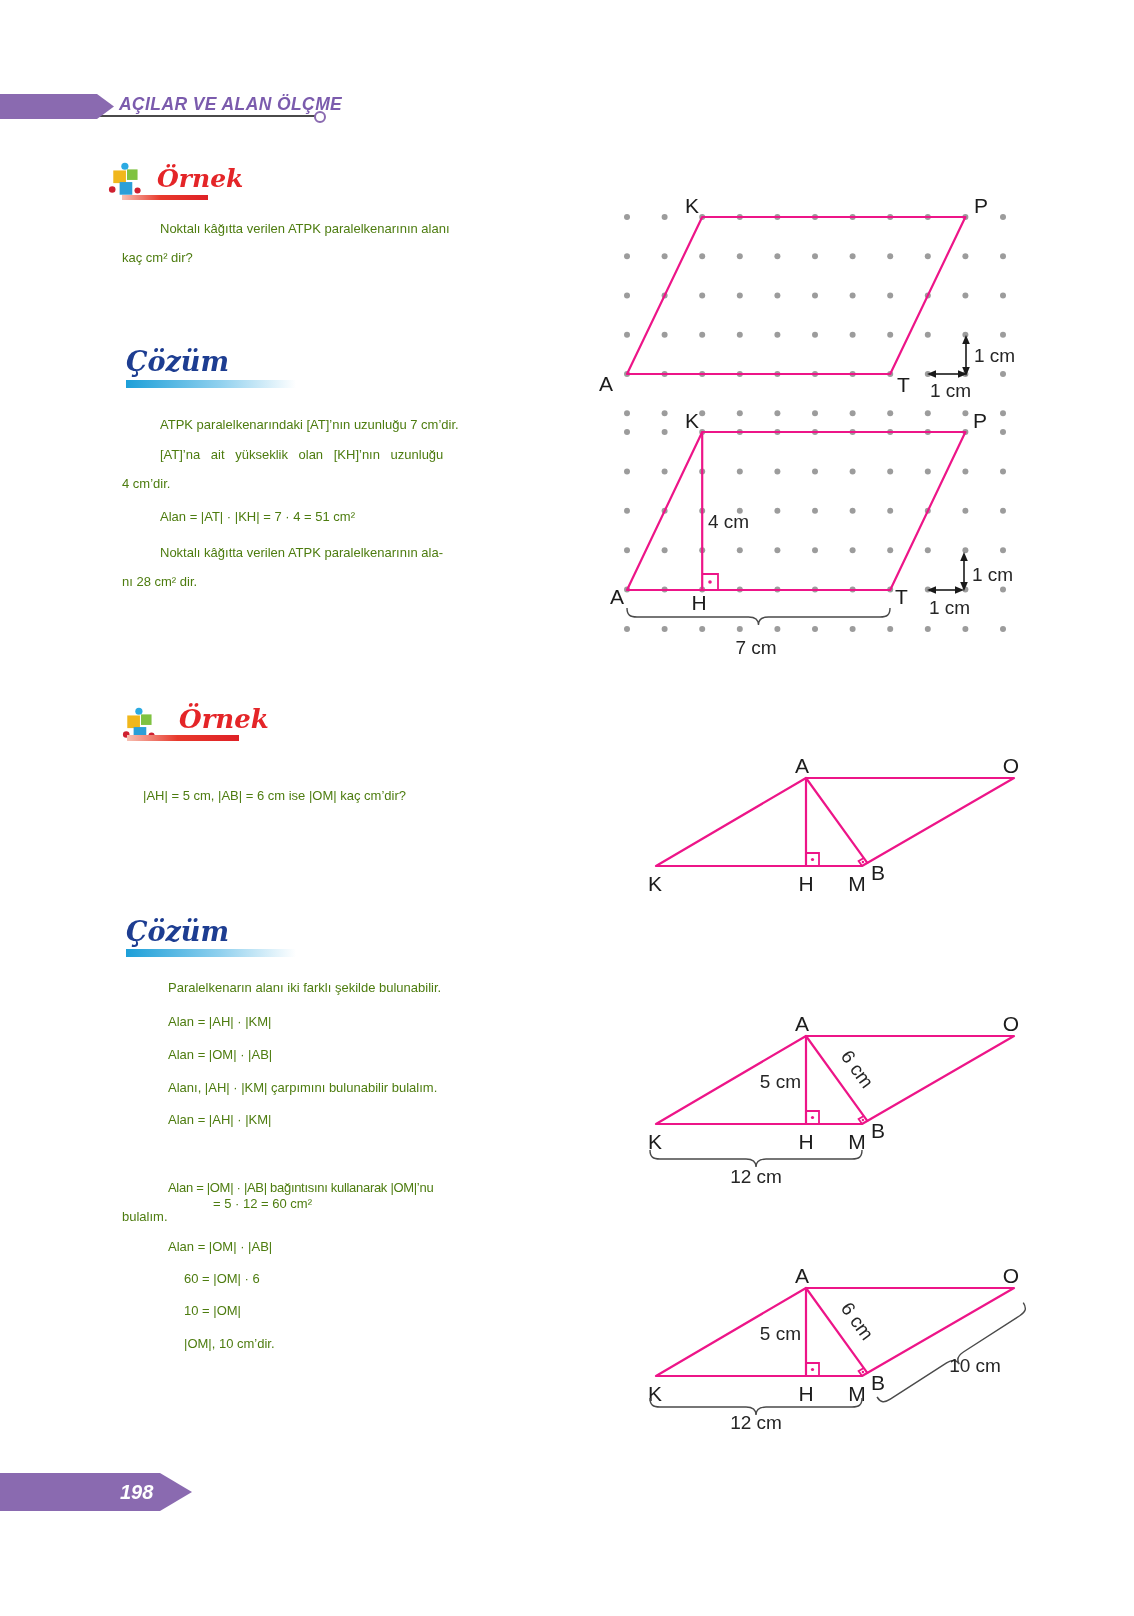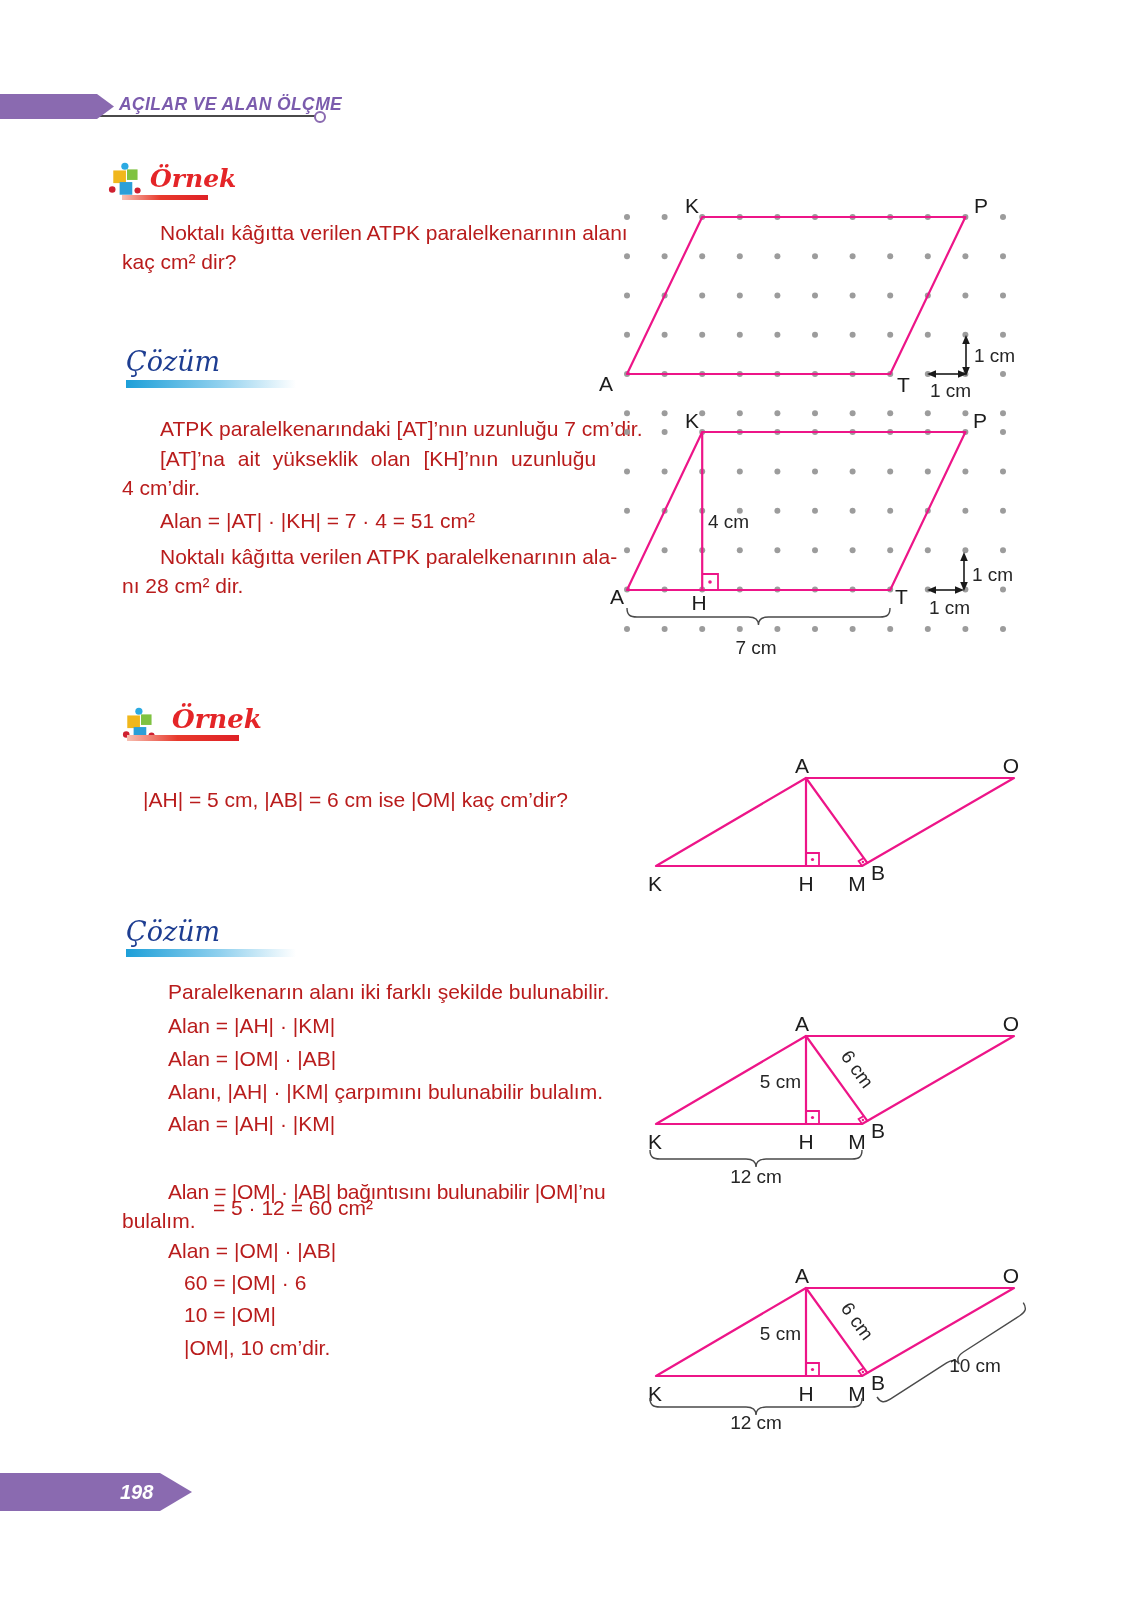--- a/index.html
+++ b/index.html
@@ -8,28 +8,28 @@
   
   .hdr-rule{position:absolute;left:0;top:115px;width:318px;height:2px;background:#4a4a4a;}
   .hdr-band{position:absolute;left:0;top:94px;width:114px;height:25px;background:#8a6ab0;
             clip-path:polygon(0 0,97px 0,114px 12.5px,97px 25px,0 25px);}
   .hdr-dot{position:absolute;left:314px;top:111px;width:8px;height:8px;border:2px solid #8a6ab0;
            border-radius:50%;background:#fff;}
   .hdr-title{position:absolute;left:119px;top:94px;font-size:17.5px;font-weight:bold;
              font-style:italic;color:#7b5bad;letter-spacing:.4px;white-space:pre;}
   
   .ex-label{position:absolute;font-family:"DejaVu Serif",serif;font-style:italic;font-weight:bold;
-            color:#e42528;}
+            color:#e42528;margin-left:7px;}
   .ex-bar{position:absolute;background:linear-gradient(90deg,#f7c0b2 0%,#e8392c 45%,#df2126 100%);}
-  .sol-label{position:absolute;font-family:"DejaVu Serif",serif;font-style:italic;font-weight:normal;
+  .sol-label{position:absolute;font-family:"DejaVu Serif",serif;font-style:italic;font-weight:bold;
              color:#1d3d91;font-size:27px;}
   .sol-bar{position:absolute;width:170px;height:8px;
            background:linear-gradient(90deg,#1d9fd8 0%,#8fd0ee 55%,#ffffff 100%);}
   
-  .tline{position:absolute;font-size:21px;color:#b91c1c;white-space:pre;}
+  .tline{position:absolute;font-size:13px;color:#4d7c0f;white-space:pre;}
   .icon-svg{position:absolute;}
   
   .dsvg{position:absolute;}
   .mg{stroke:#ed1588;stroke-width:2.2;fill:none;stroke-linejoin:round;stroke-linecap:round;}
   .mgthin{stroke:#ed1588;stroke-width:1.8;fill:none;}
   .dl{font-family:"Liberation Sans",sans-serif;font-size:21px;fill:#1c1c1c;}
   .dm{font-family:"Liberation Sans",sans-serif;font-size:19px;fill:#262626;}
   .brace{stroke:#4a4a4a;stroke-width:1.4;fill:none;}
   .arr{stroke:#1a1a1a;stroke-width:1.6;fill:none;}
   .arrh{fill:#1a1a1a;stroke:none;}
@@ -283,21 +283,21 @@
 
   <div class="sol-label" style="left:126px;top:916px">Çözüm</div>
   <div class="sol-bar" style="left:126px;top:949px"></div>
 
   <div class="tline" style="left:168px;top:980px">Paralelkenarın alanı iki farklı şekilde bulunabilir.</div>
   <div class="tline" style="left:168px;top:1014px">Alan = |AH| · |KM|</div>
   <div class="tline" style="left:168px;top:1047px">Alan = |OM| · |AB|</div>
   <div class="tline" style="left:168px;top:1080px">Alanı, |AH| · |KM| çarpımını bulunabilir bulalım.</div>
   <div class="tline" style="left:168px;top:1112px">Alan = |AH| · |KM|</div>
   <div class="tline" style="left:213px;top:1196px">= 5 · 12 = 60 cm²</div>
-  <div class="tline" style="left:168px;top:1180px;letter-spacing:-0.3px">Alan = |OM| · |AB| bağıntısını bulunabilir |OM|’nu</div>
+  <div class="tline" style="left:168px;top:1180px;letter-spacing:-0.3px">Alan = |OM| · |AB| bağıntısını kullanarak |OM|’nu</div>
   <div class="tline" style="left:122px;top:1209px">bulalım.</div>
   <div class="tline" style="left:168px;top:1239px">Alan = |OM| · |AB|</div>
   <div class="tline" style="left:184px;top:1271px">60 = |OM| · 6</div>
   <div class="tline" style="left:184px;top:1303px">10 = |OM|</div>
   <div class="tline" style="left:184px;top:1336px">|OM|, 10 cm’dir.</div>
 
   <svg class="dsvg" style="left:600px;top:989px" width="534" height="210" viewBox="0 0 534 210">
     <polygon class="mg" points="56,135 262,135 414,47 206,47"></polygon>
     <line class="mg" x1="206" y1="47" x2="206" y2="135"></line>
     <line class="mg" x1="206" y1="47" x2="267.3" y2="131.9"></line>

